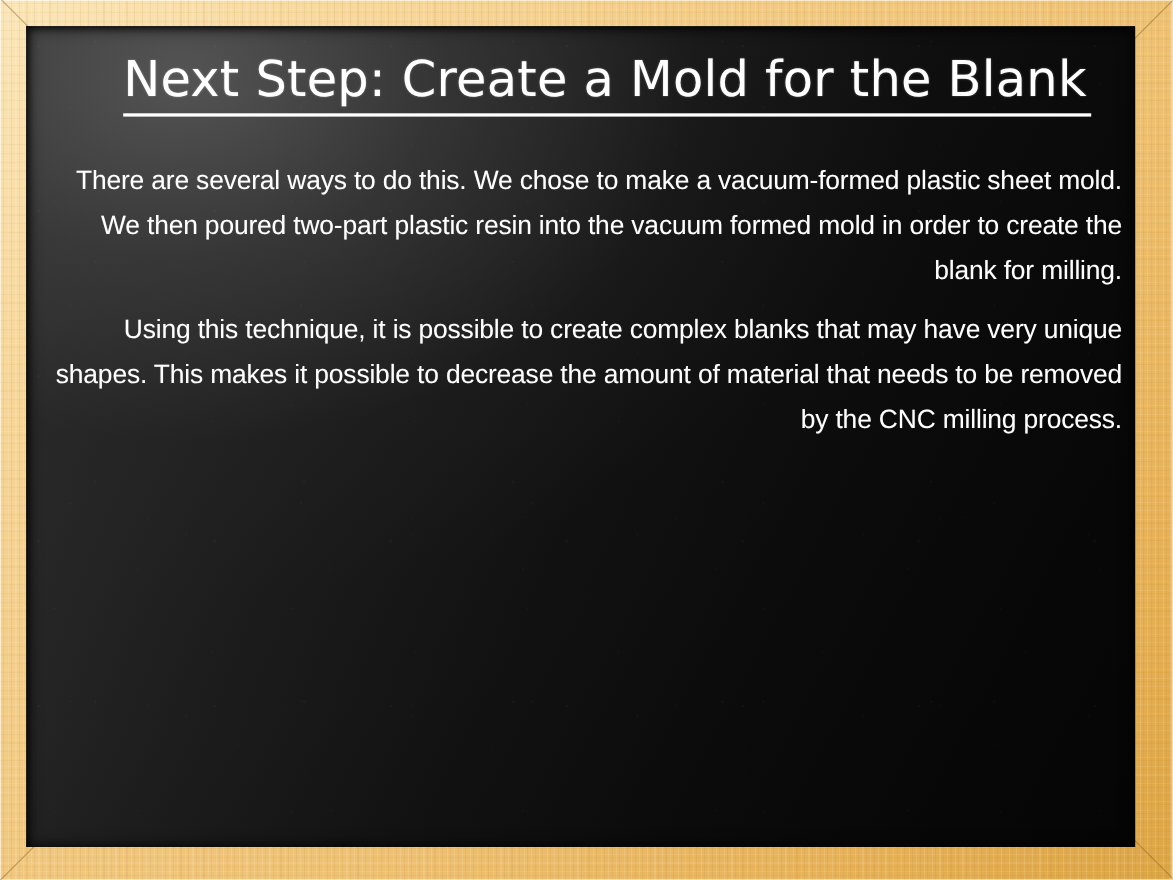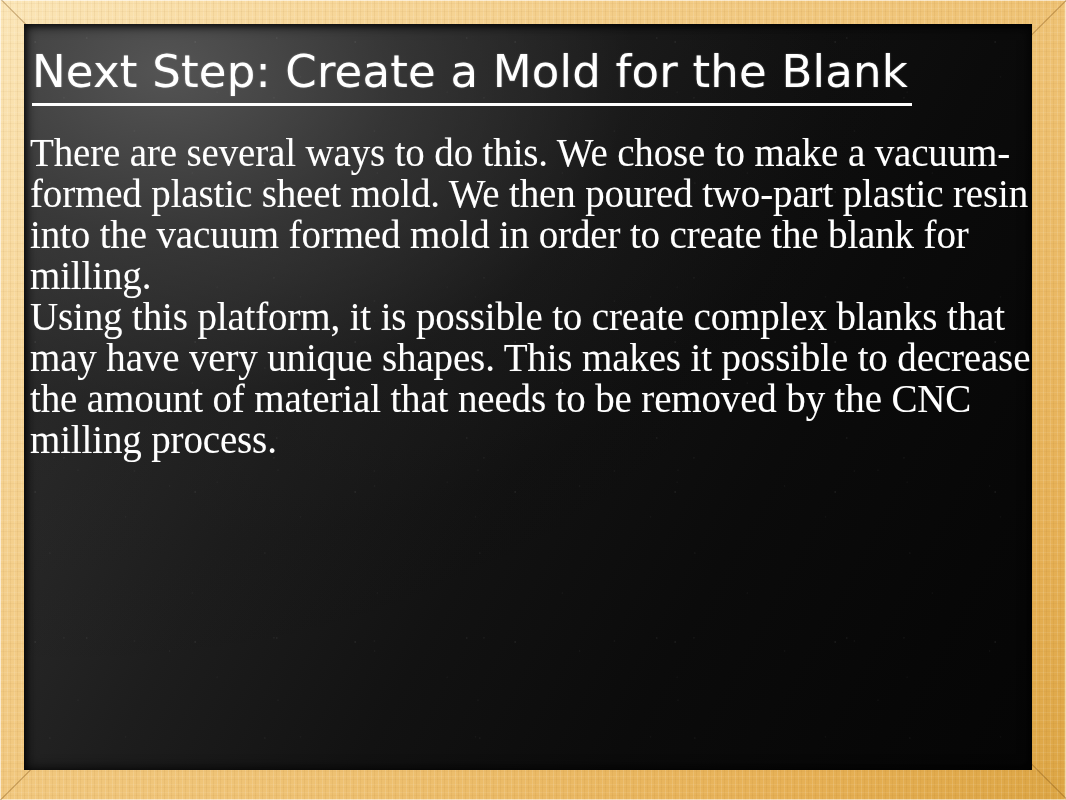--- a/index.html
+++ b/index.html
@@ -162,20 +162,21 @@
 
   
   .content {
     position: absolute;
     left: 0;
     top: 0;
     width: 1008px;
     height: 746px;
     padding: 0;
     box-sizing: border-box;
+    text-align: right;
   }
 
   .slide-title {
     position: absolute;
     left: 8px;
     top: 22px;
     width: 960px;
     margin: 0;
     font-family: "DejaVu Sans", sans-serif;
     font-weight: 400;
@@ -194,24 +195,24 @@
   }
 
   .body-block {
     position: absolute;
     left: 6px;
     top: 108px;
     width: 1002px;
   }
 
   .para {
-    margin: 0;
-    font-family: Liberation Serif, serif;
+    margin: 12px;
+    font-family: Liberation Sans, sans-serif;
     font-weight: 400;
-    font-size: 39px;
+    font-size: 24px;
     line-height: 41px;
     color: #ffffff;
     letter-spacing: -0.15px;
     text-shadow: 0 0 1px rgba(255,255,255,0.25);
   }
 </style>
 </head>
 <body>
 
 <div id="slide">
@@ -235,19 +236,19 @@
   <div class="board">
     <div class="board-texture"></div>
     <div class="board-smear"></div>
 
     <div class="content">
 
       <h1 class="slide-title"><span class="title-text">Next Step: Create a Mold for the Blank</span></h1>
 
       <div class="body-block">
         <p class="para">There are several ways to do this.  We chose to make a vacuum-formed plastic sheet mold.  We then poured two-part plastic resin into the vacuum formed mold in order to create the blank for milling.</p>
-        <p class="para">Using this platform, it is possible to create complex blanks that may have very unique shapes.  This makes it possible to decrease the amount of material that needs to be removed by the CNC milling process.</p>
+        <p class="para">Using this technique, it is possible to create complex blanks that may have very unique shapes.  This makes it possible to decrease the amount of material that needs to be removed by the CNC milling process.</p>
       </div>
 
     </div>
   </div>
 
 </div>
 
 </body></html>

